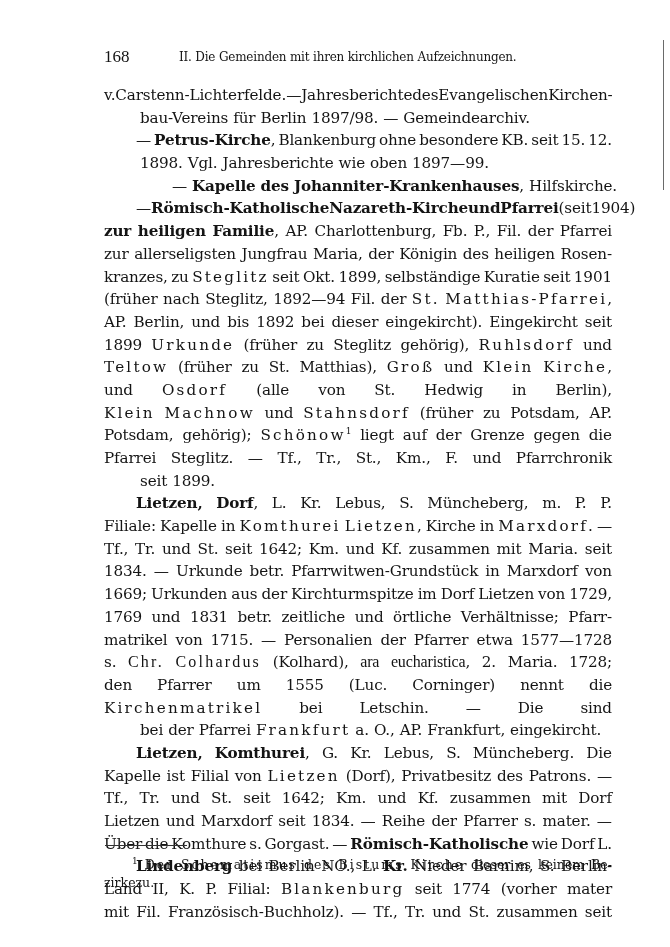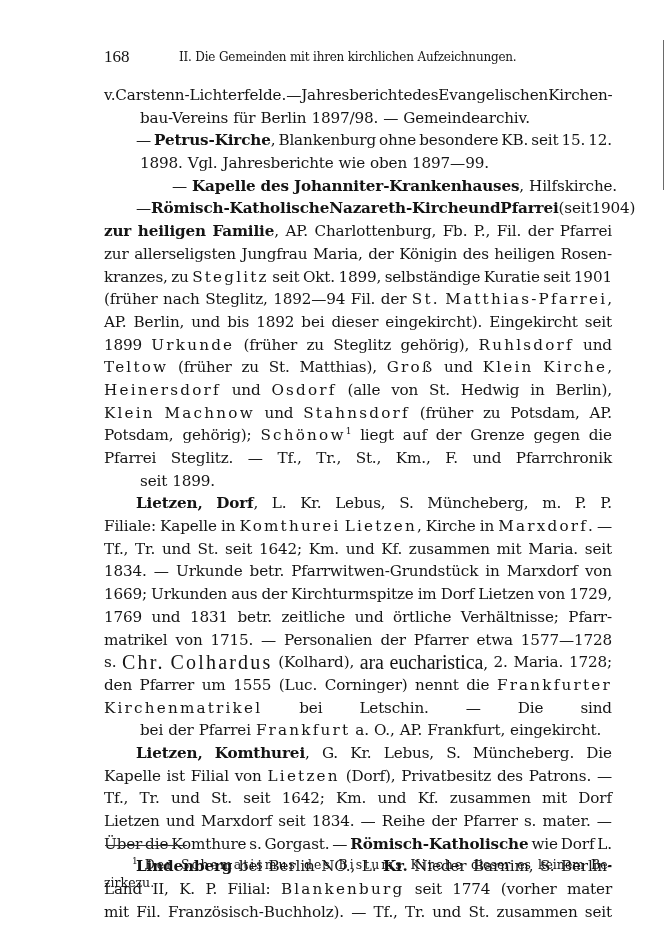--- a/index.html
+++ b/index.html
@@ -21,21 +21,21 @@
   }
   .line {
     height: 22.7px; line-height: 22.7px; font-size: 15.2px; white-space: nowrap;
     display: flex; justify-content: space-between; letter-spacing: -0.15px;
   }
   .line.last { justify-content: flex-start; gap: 5px; margin-left: 36px; }
   .line.indent { padding-left: 32px; }
   .line .seg { display: inline; }
   .seg.b { font-weight: bold; }
   .seg.sp { letter-spacing: 2.2px; }
-  .seg.rm { font-family: "Liberation Serif", serif; font-size: 20px; margin-top: 31px; }
+  .seg.rm { font-family: "Liberation Serif", serif; font-size: 16px; margin-top: 31px; }
   .seg.sup { font-size: 9px; vertical-align: super; line-height: 0; }
   .footnote-rule {
     position: absolute; left: 105px; top: 845px; width: 82px; height: 1px; background: #333;
   }
   .footnotes {
     position: absolute; left: 104px; top: 856px; width: 508px;
   }
   .fn-line {
     height: 18px; line-height: 18px; font-size: 12.5px; white-space: nowrap;
     display: flex; justify-content: space-between;
@@ -179,21 +179,20 @@
       <span><span class="seg">(früher</span></span>
       <span><span class="seg">zu</span></span>
       <span><span class="seg">St.</span></span>
       <span><span class="seg">Matthias),</span></span>
       <span><span class="seg sp">Groß</span></span>
       <span><span class="seg">und</span></span>
       <span><span class="seg sp">Klein</span></span>
       <span><span class="seg sp">Kirche</span><span class="seg">,</span></span>
     </div>
     <div class="line">
-      <span><span class="seg sp">Heinersdorf</span></span>
       <span><span class="seg">und</span></span>
       <span><span class="seg sp">Osdorf</span></span>
       <span><span class="seg">(alle</span></span>
       <span><span class="seg">von</span></span>
       <span><span class="seg">St.</span></span>
       <span><span class="seg">Hedwig</span></span>
       <span><span class="seg">in</span></span>
       <span><span class="seg">Berlin),</span></span>
     </div>
     <div class="line">
@@ -328,21 +327,20 @@
     </div>
     <div class="line">
       <span><span class="seg">den</span></span>
       <span><span class="seg">Pfarrer</span></span>
       <span><span class="seg">um</span></span>
       <span><span class="seg">1555</span></span>
       <span><span class="seg">(Luc.</span></span>
       <span><span class="seg">Corninger)</span></span>
       <span><span class="seg">nennt</span></span>
       <span><span class="seg">die</span></span>
-      <span><span class="seg sp">Frankfurter</span></span>
     </div>
     <div class="line">
       <span><span class="seg sp">Kirchenmatrikel</span></span>
       <span><span class="seg">bei</span></span>
       <span><span class="seg">Letschin.</span></span>
       <span><span class="seg">—</span></span>
       <span><span class="seg">Die</span></span>
       <span><span class="seg">sind</span></span>
     </div>
     <div class="line last">

